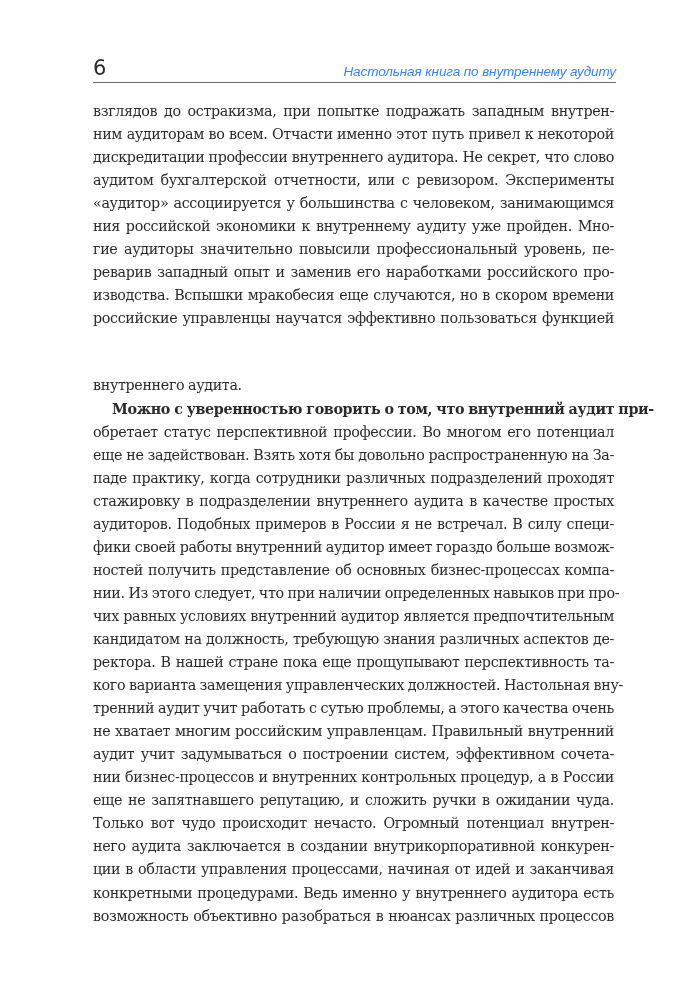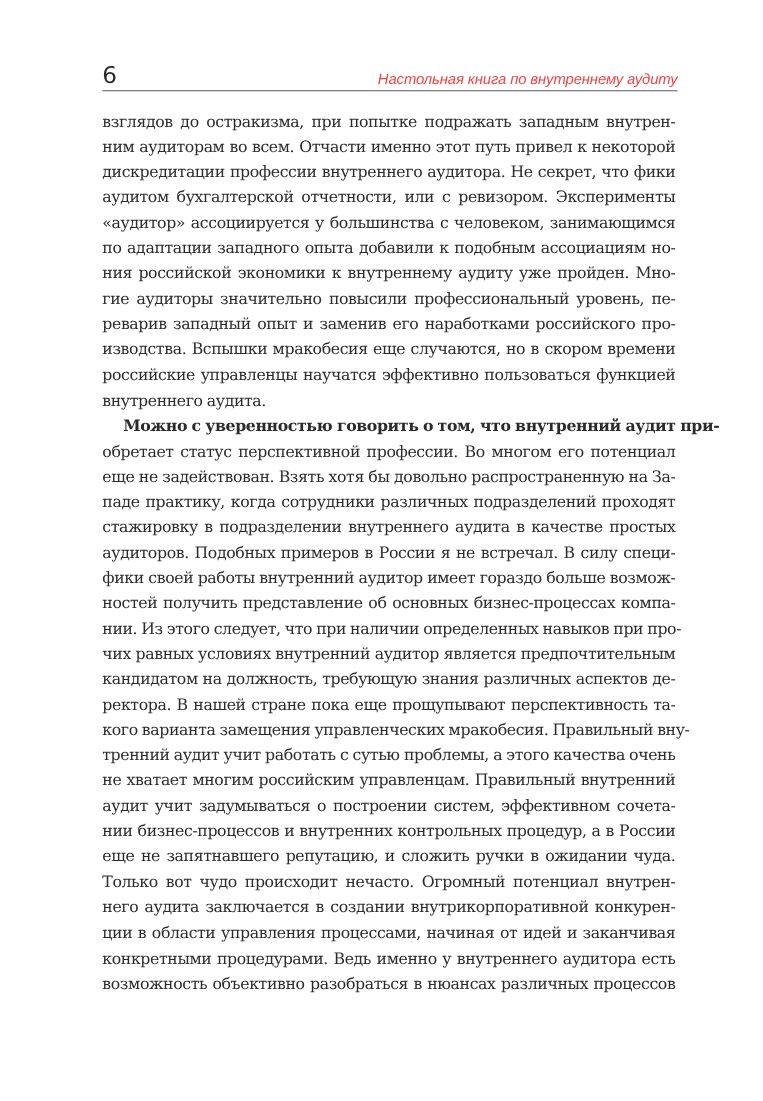--- a/index.html
+++ b/index.html
@@ -39,21 +39,21 @@
       color: #2a2a2a;
       line-height: 1;
     }
     .book-title {
       position: absolute;
       right: 0;
       bottom: 4px;
       font-family: "Liberation Sans", "DejaVu Sans", sans-serif;
       font-style: italic;
       font-size: 13.5px;
-      color: #ef4444;
+      color: #3b82f6;
       line-height: 1;
       letter-spacing: -0.1px;
     }
     .body-text {
       position: absolute;
       left: 93px;
       top: 100px;
       width: 521px;
       font-family: "DejaVu Serif", "Liberation Serif", serif;
       font-size: 14.3px;
@@ -65,65 +65,65 @@
       white-space: nowrap;
       text-align: justify;
       text-align-last: justify;
       height: 23.05px;
       overflow: visible;
       letter-spacing: -0.35px;
       word-spacing: -0.5px;
     }
     .line.last {
       text-align-last: left;
+      margin-top: 44px;
     }
     .line.indent {
       padding-left: 19px;
       box-sizing: border-box;
       font-weight: bold;
     }
   </style>
 </head>
 <body>
 
 <div class="page">
   <div class="running-head">
     <span class="page-number">6</span>
     <span class="book-title">Настольная книга по внутреннему аудиту</span>
   </div>
 
   <div class="body-text">
     <div>
       <span class="line">взглядов до остракизма, при попытке подражать западным внутрен-</span>
       <span class="line">ним аудиторам во всем. Отчасти именно этот путь привел к некоторой</span>
-      <span class="line">дискредитации профессии внутреннего аудитора. Не секрет, что фики</span>
+      <span class="line">дискредитации профессии внутреннего аудитора. Не секрет, что слово</span>
       <span class="line">аудитом бухгалтерской отчетности, или с ревизором. Эксперименты</span>
       <span class="line">«аудитор» ассоциируется у большинства с человеком, занимающимся</span>
-      <span class="line">по адаптации западного опыта добавили к подобным ассоциациям но-</span>
       <span class="line">ния российской экономики к внутреннему аудиту уже пройден. Мно-</span>
       <span class="line">гие аудиторы значительно повысили профессиональный уровень, пе-</span>
       <span class="line">реварив западный опыт и заменив его наработками российского про-</span>
       <span class="line">изводства. Вспышки мракобесия еще случаются, но в скором времени</span>
       <span class="line">российские управленцы научатся эффективно пользоваться функцией</span>
       <span class="line last">внутреннего аудита.</span>
     </div>
     <div>
       <span class="line indent">Можно с уверенностью говорить о том, что внутренний аудит при-</span>
       <span class="line">обретает статус перспективной профессии. Во многом его потенциал</span>
       <span class="line">еще не задействован. Взять хотя бы довольно распространенную на За-</span>
       <span class="line">паде практику, когда сотрудники различных подразделений проходят</span>
       <span class="line">стажировку в подразделении внутреннего аудита в качестве простых</span>
       <span class="line">аудиторов. Подобных примеров в России я не встречал. В силу специ-</span>
       <span class="line">фики своей работы внутренний аудитор имеет гораздо больше возмож-</span>
       <span class="line">ностей получить представление об основных бизнес-процессах компа-</span>
       <span class="line">нии. Из этого следует, что при наличии определенных навыков при про-</span>
       <span class="line">чих равных условиях внутренний аудитор является предпочтительным</span>
       <span class="line">кандидатом на должность, требующую знания различных аспектов де-</span>
       <span class="line">ректора. В нашей стране пока еще прощупывают перспективность та-</span>
-      <span class="line">кого варианта замещения управленческих мракобесия. Правильный вну-</span>
+      <span class="line">кого варианта замещения управленческих должностей. Настольная вну-</span>
       <span class="line">тренний аудит учит работать с сутью проблемы, а этого качества очень</span>
       <span class="line">не хватает многим российским управленцам. Правильный внутренний</span>
       <span class="line">аудит учит задумываться о построении систем, эффективном сочета-</span>
       <span class="line">нии бизнес-процессов и внутренних контрольных процедур, а в России</span>
       <span class="line">еще не запятнавшего репутацию, и сложить ручки в ожидании чуда.</span>
       <span class="line">Только вот чудо происходит нечасто. Огромный потенциал внутрен-</span>
       <span class="line">него аудита заключается в создании внутрикорпоративной конкурен-</span>
       <span class="line">ции в области управления процессами, начиная от идей и заканчивая</span>
       <span class="line">конкретными процедурами. Ведь именно у внутреннего аудитора есть</span>
       <span class="line">возможность объективно разобраться в нюансах различных процессов</span>

